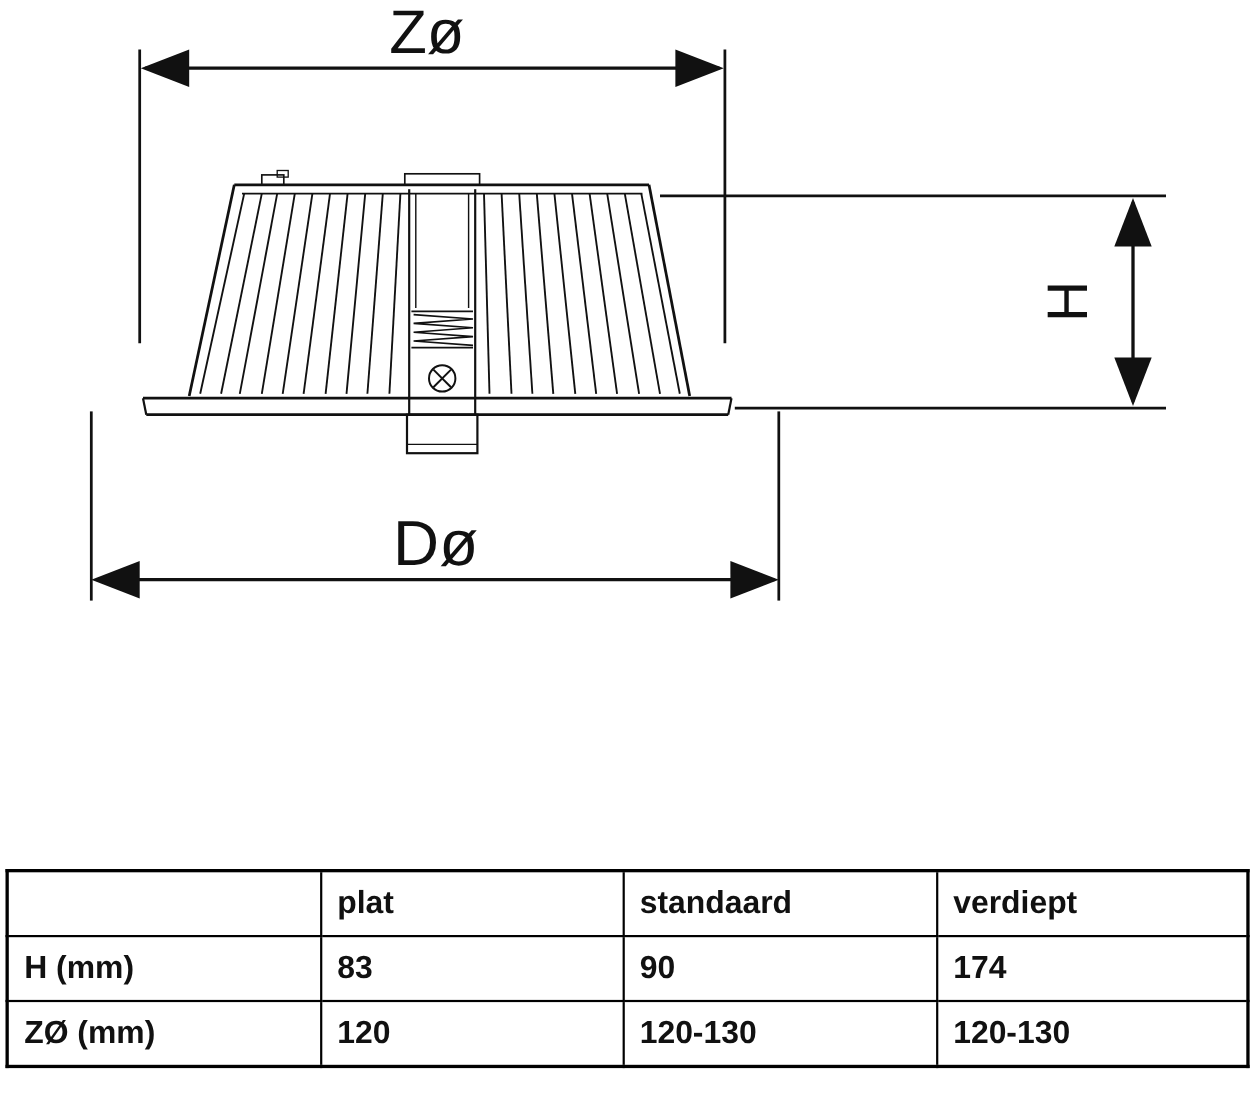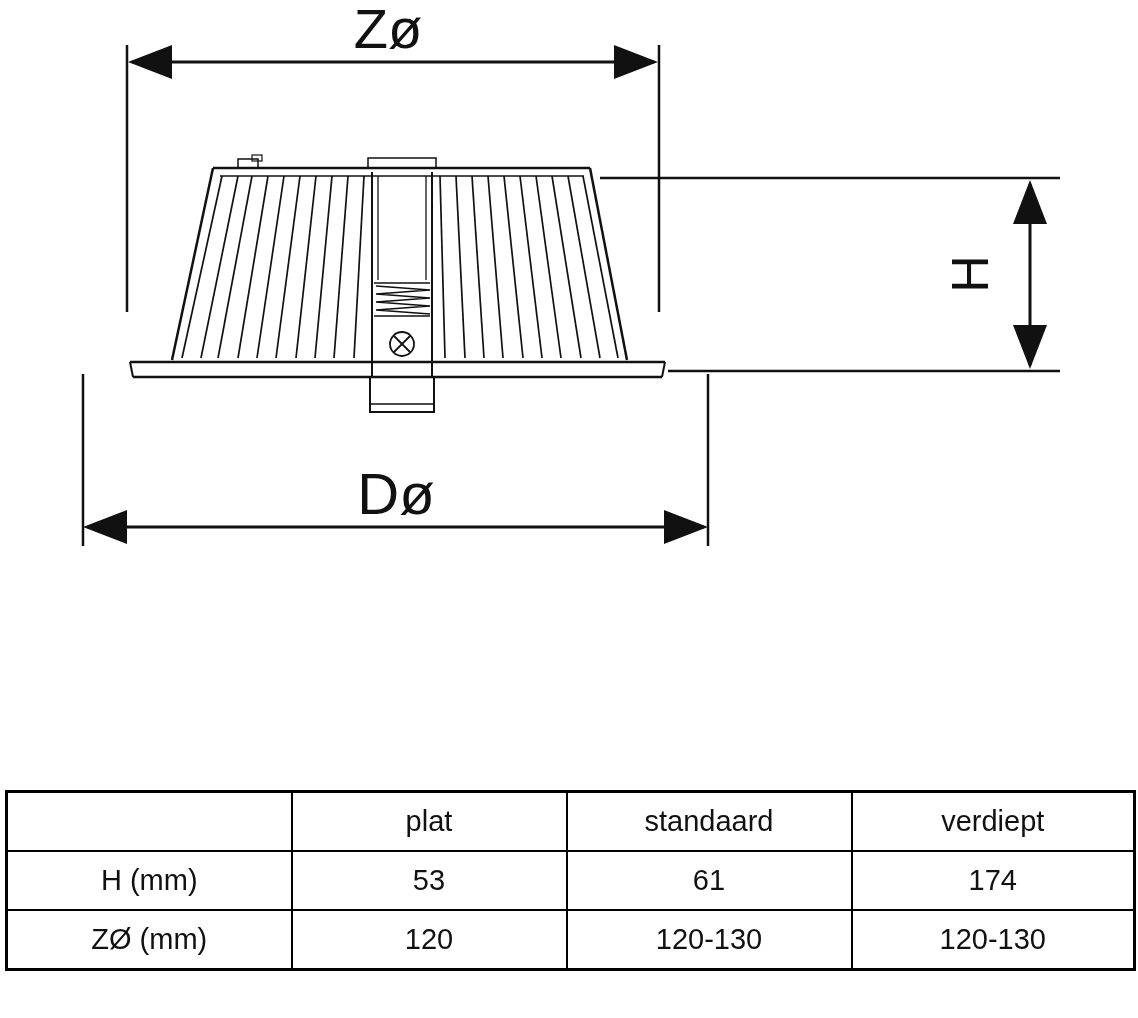--- a/index.html
+++ b/index.html
@@ -33,23 +33,23 @@
     width: 1128px;
     border-collapse: collapse;
     table-layout: fixed;
     font-size: 29px;
     color: #111111;
   }
   table.spec th, table.spec td {
     border: 2px solid #000000;
     height: 53px;
     padding: 2px 14px;
-    text-align: center;
+    text-align: left;
     vertical-align: middle;
-    font-weight: 400;
+    font-weight: 700;
     white-space: nowrap;
     overflow: hidden;
   }
   table.spec { border: 3px solid #000000; }
 </style>
 </head>
 <body>
 
 <div class="page">
 
@@ -170,22 +170,22 @@
       <tr>
         <th></th>
         <th>plat</th>
         <th>standaard</th>
         <th>verdiept</th>
       </tr>
     </thead>
     <tbody>
       <tr>
         <td>H (mm)</td>
-        <td>53</td>
-        <td>61</td>
+        <td>83</td>
+        <td>90</td>
         <td>174</td>
       </tr>
       <tr>
         <td>ZØ (mm)</td>
         <td>120</td>
         <td>120-130</td>
         <td>120-130</td>
       </tr>
     </tbody>
   </table>

